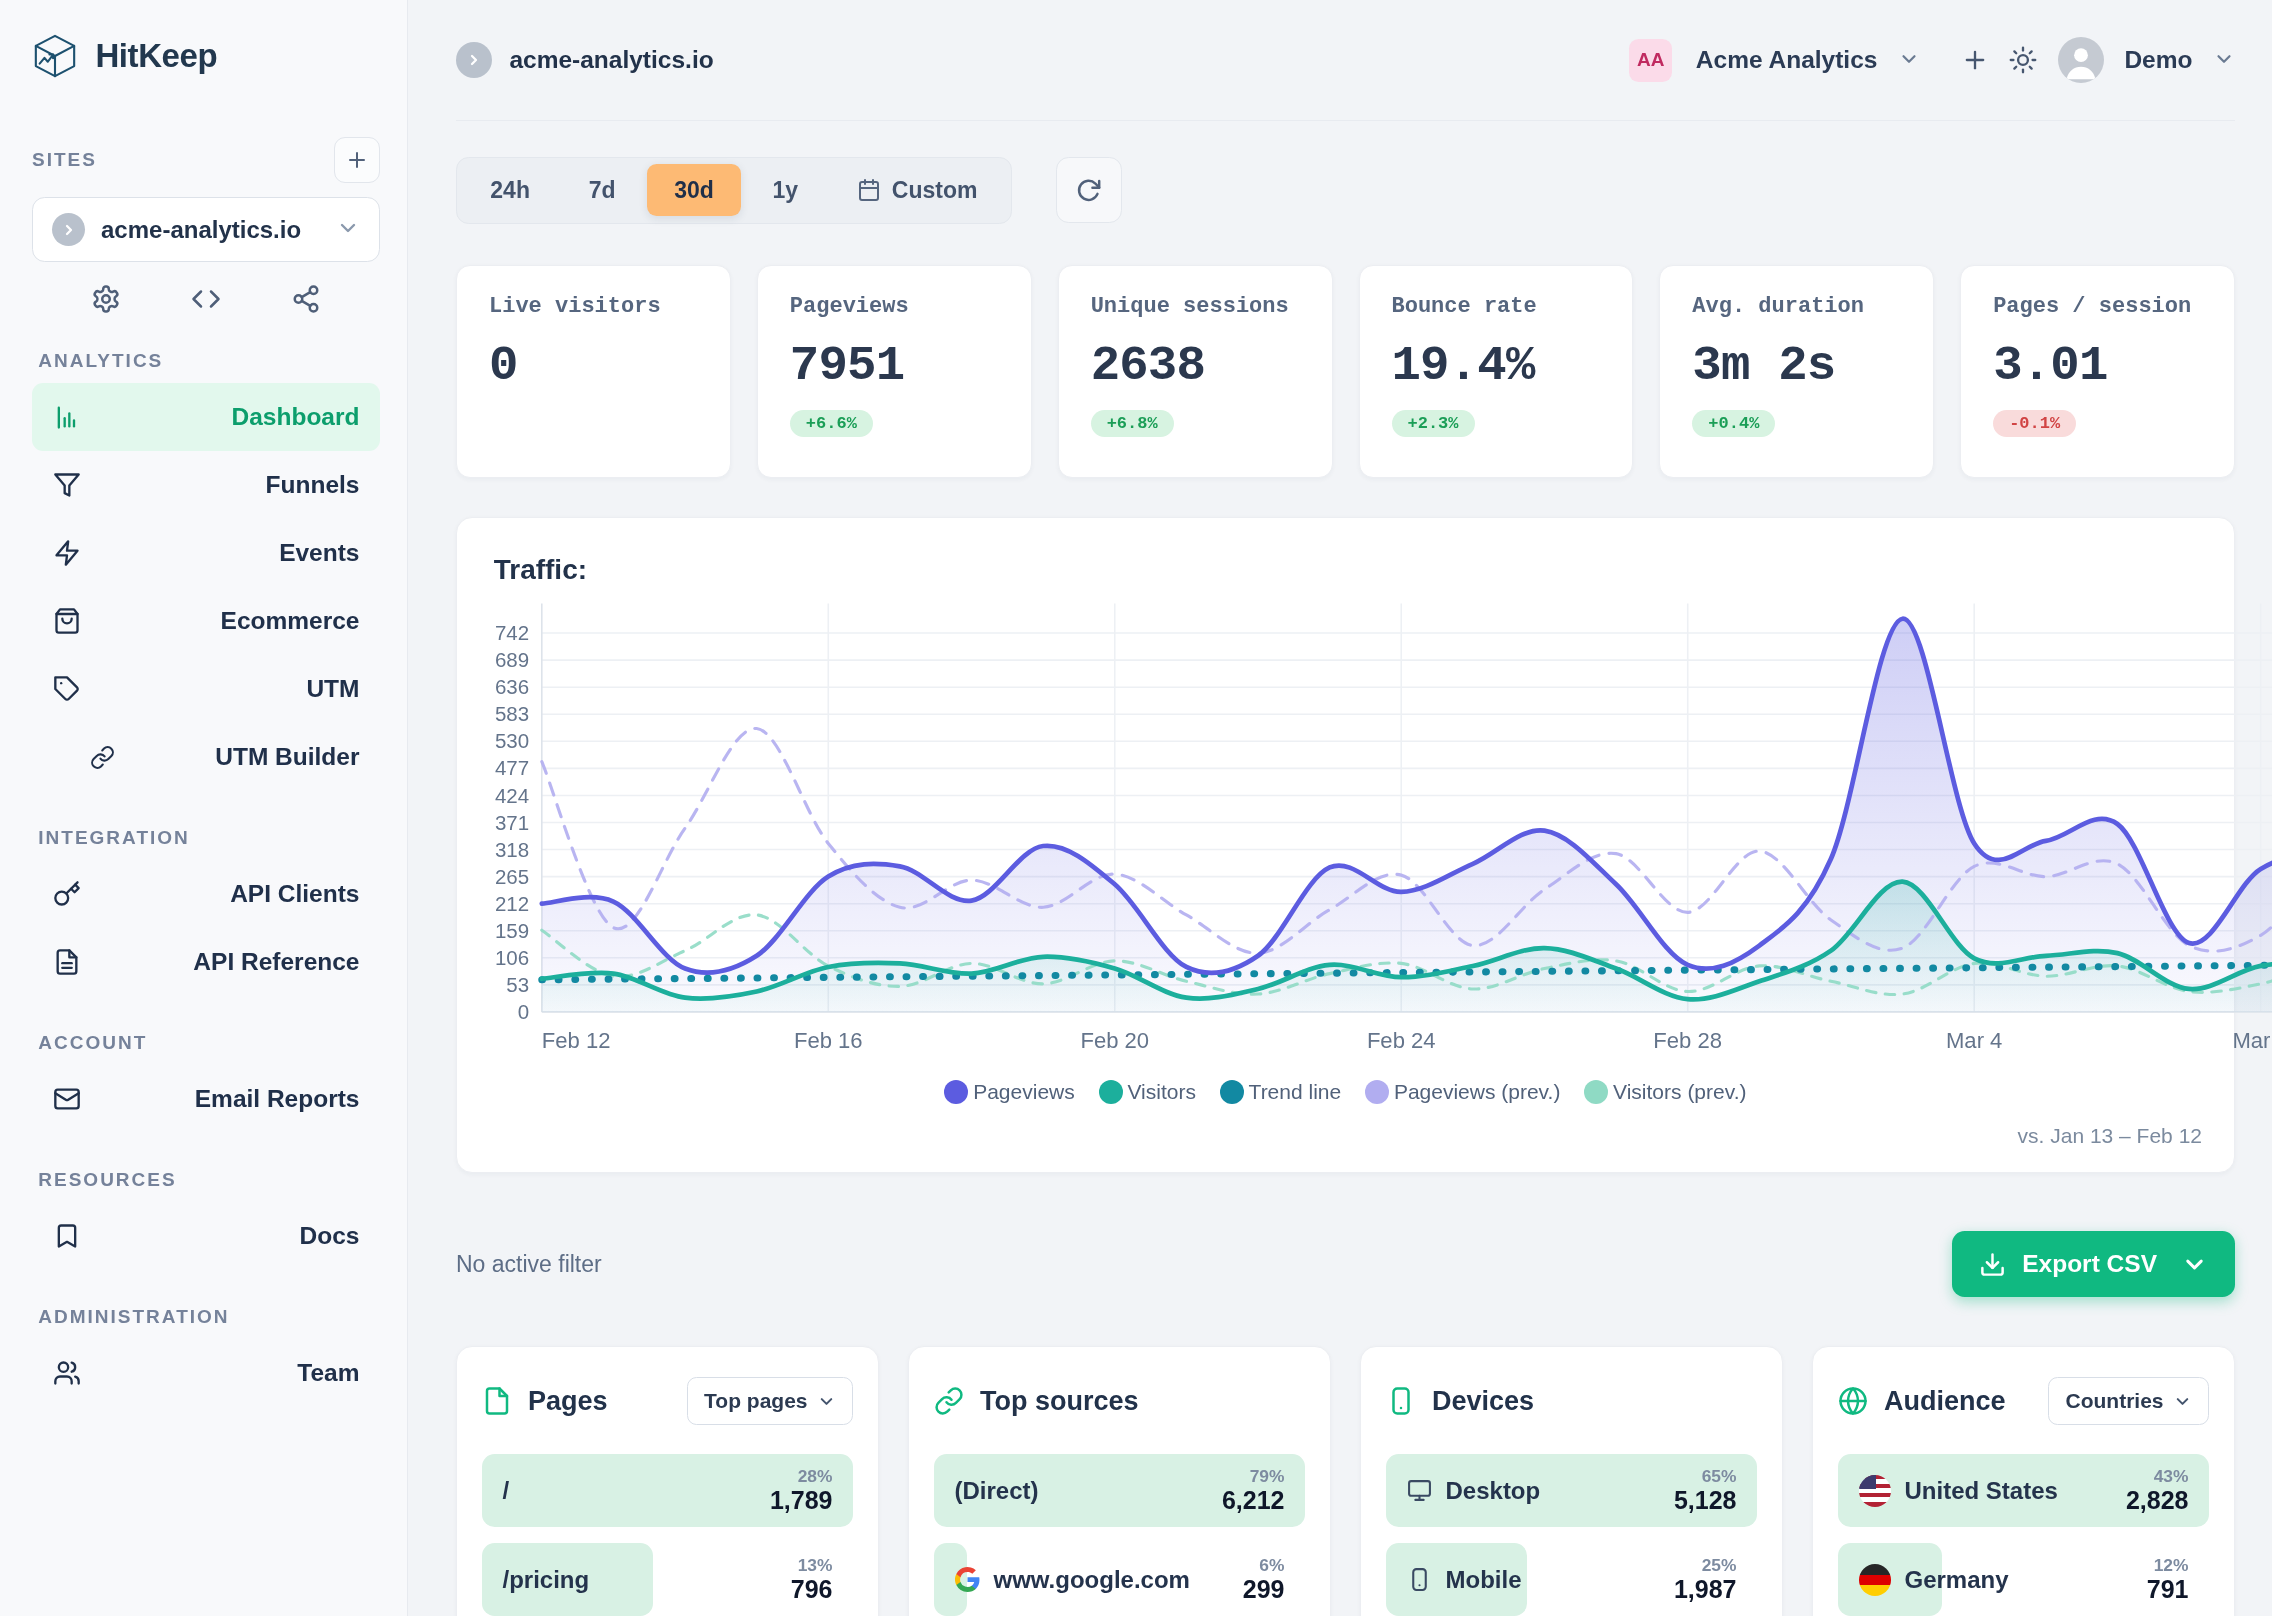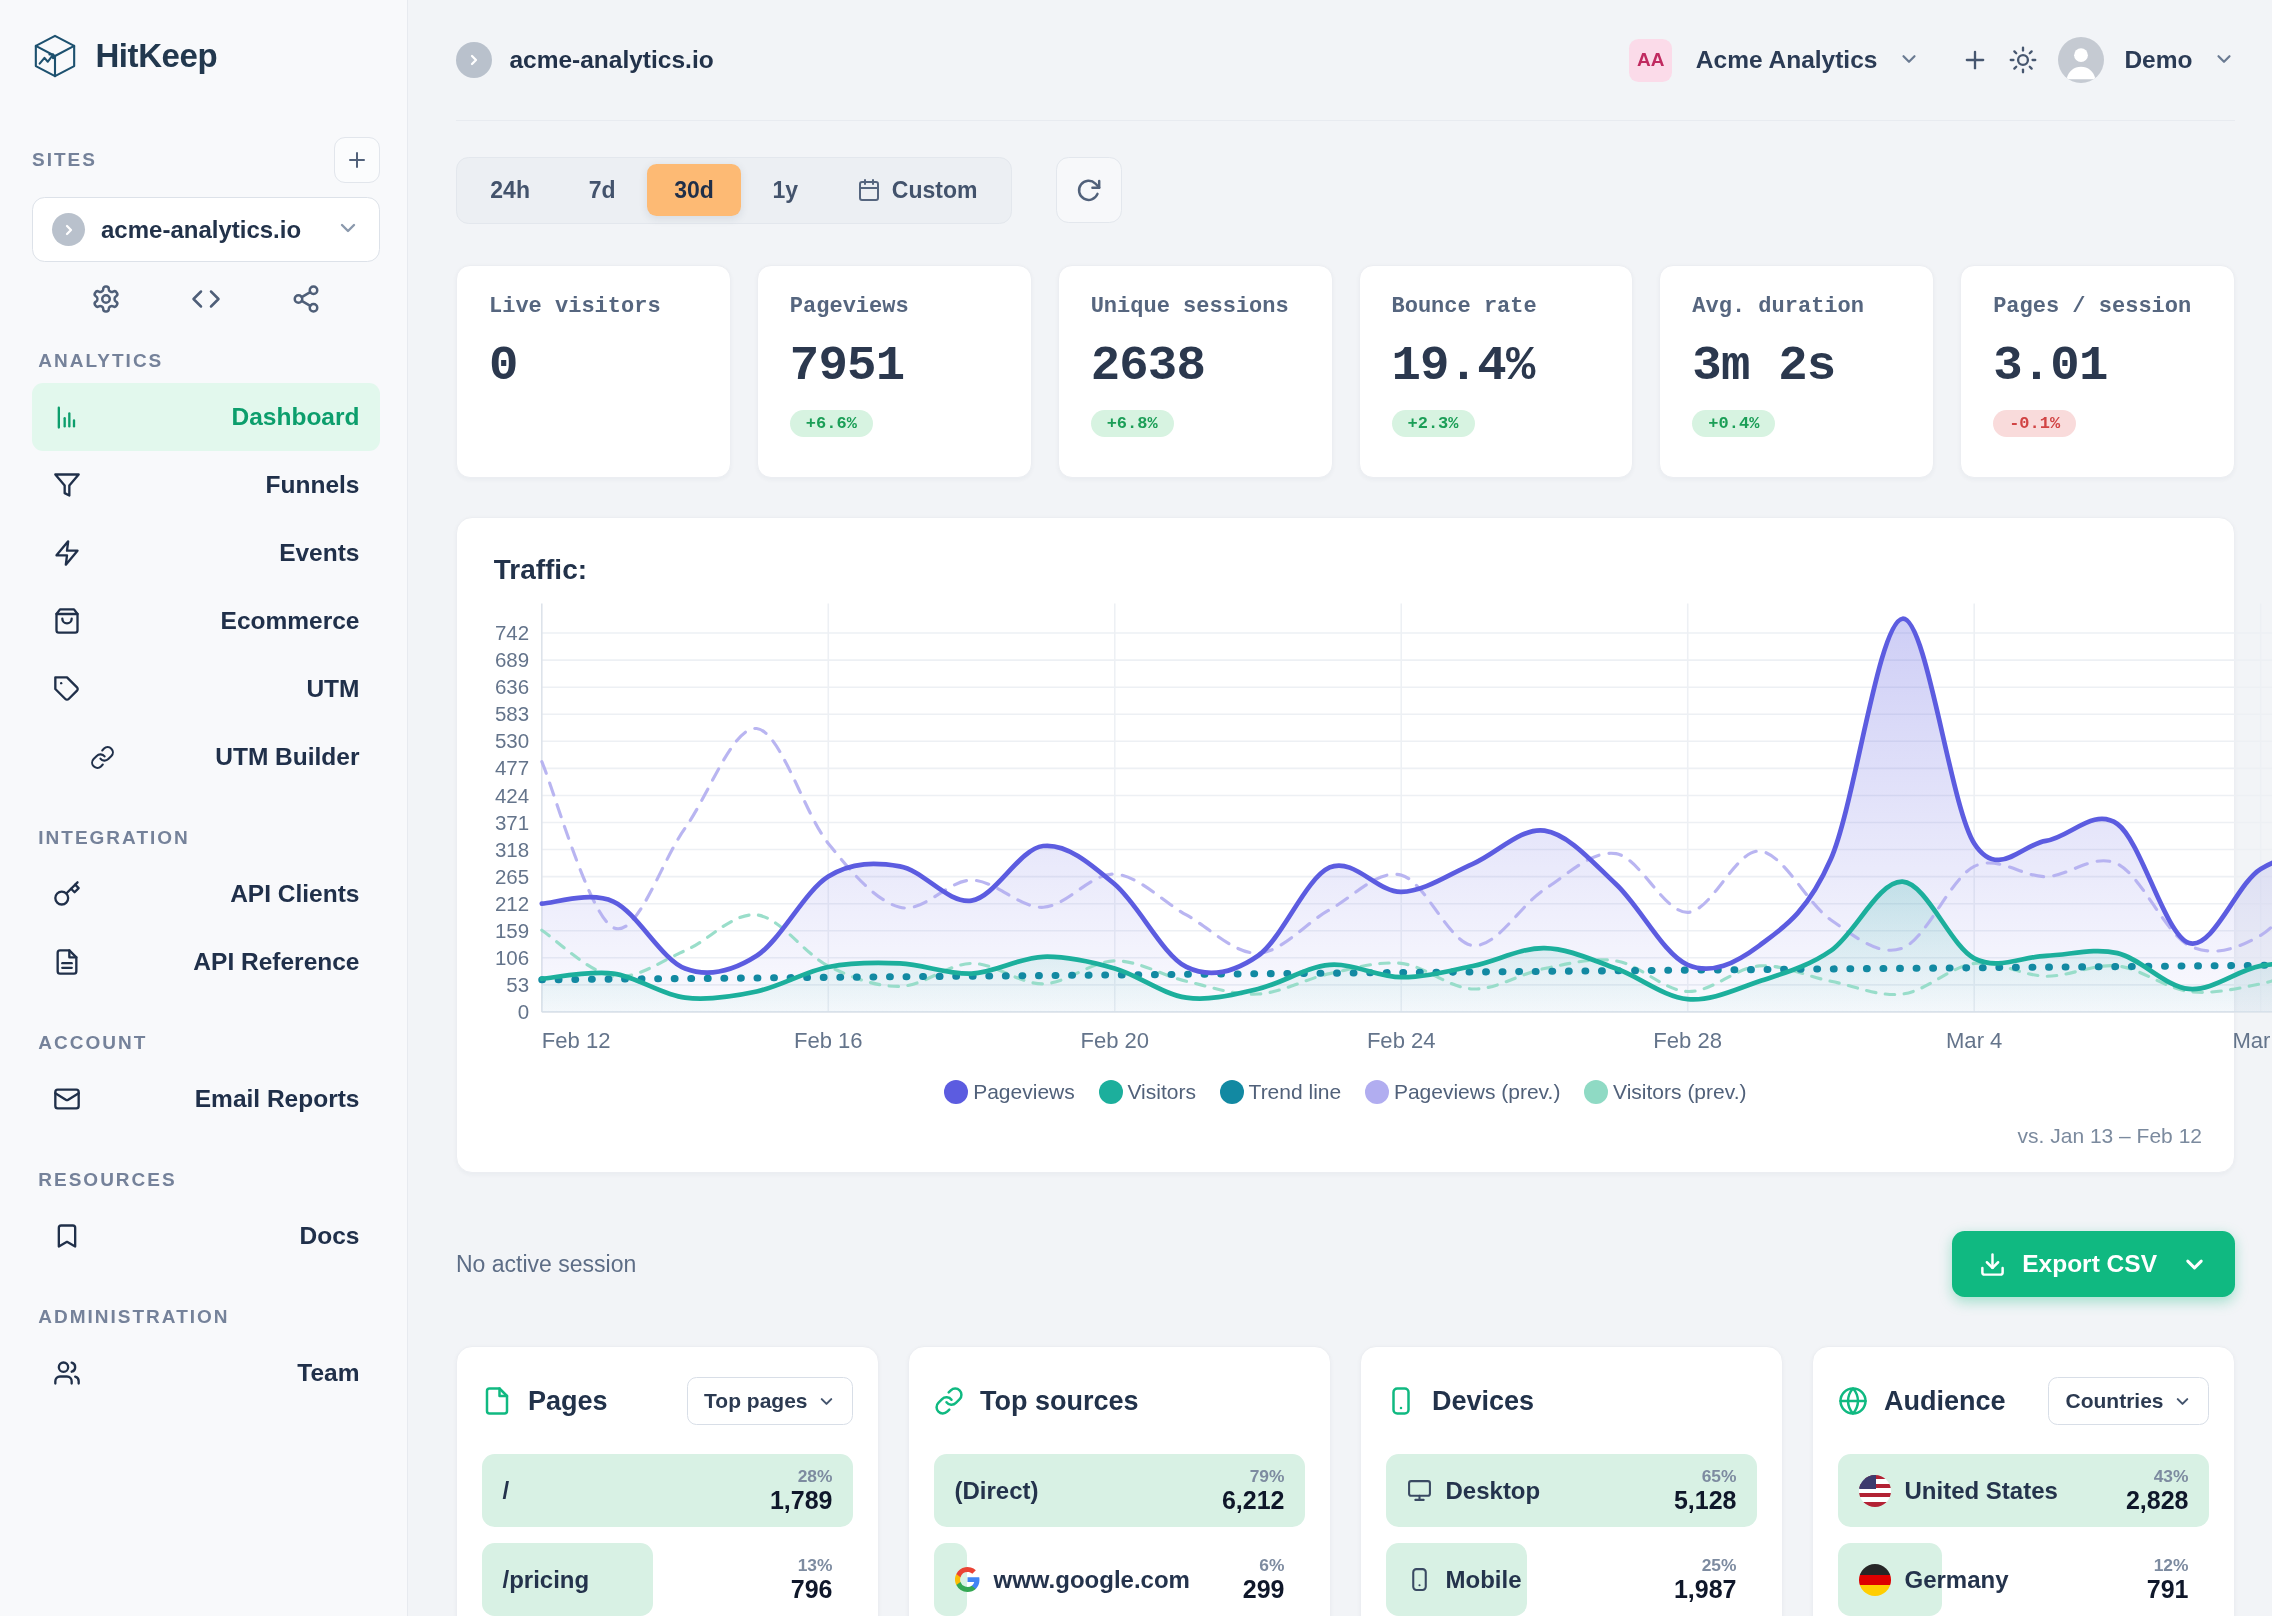--- a/index.html
+++ b/index.html
@@ -467,21 +467,21 @@
           </div>
           <div class="legend-item">
             <span class="legend-dot" style="background:#8fdac4"></span>
             <span class="legend-label">Visitors (prev.)</span>
           </div>
         </div>
       <div class="vs-note">vs. Jan 13 – Feb 12</div>
     </div>
 
     <div class="filter-row">
-      <div class="no-filter">No active session</div>
+      <div class="no-filter">No active filter</div>
       <button class="export-btn">
         <svg viewBox="0 0 24 24" fill="none" stroke="currentColor" stroke-width="2.2" stroke-linecap="round" stroke-linejoin="round">
             <path d="M21 15v4a2 2 0 0 1-2 2H5a2 2 0 0 1-2-2v-4"></path>
             <polyline points="7 10 12 15 17 10"></polyline>
             <line x1="12" y1="15" x2="12" y2="3"></line>
           </svg>
         <span>Export CSV</span>
         <svg class="chev-dn" viewBox="0 0 24 24" fill="none" stroke="currentColor" stroke-width="2.6" stroke-linecap="round" stroke-linejoin="round">
             <polyline points="6 9 12 15 18 9"></polyline>
           </svg>

